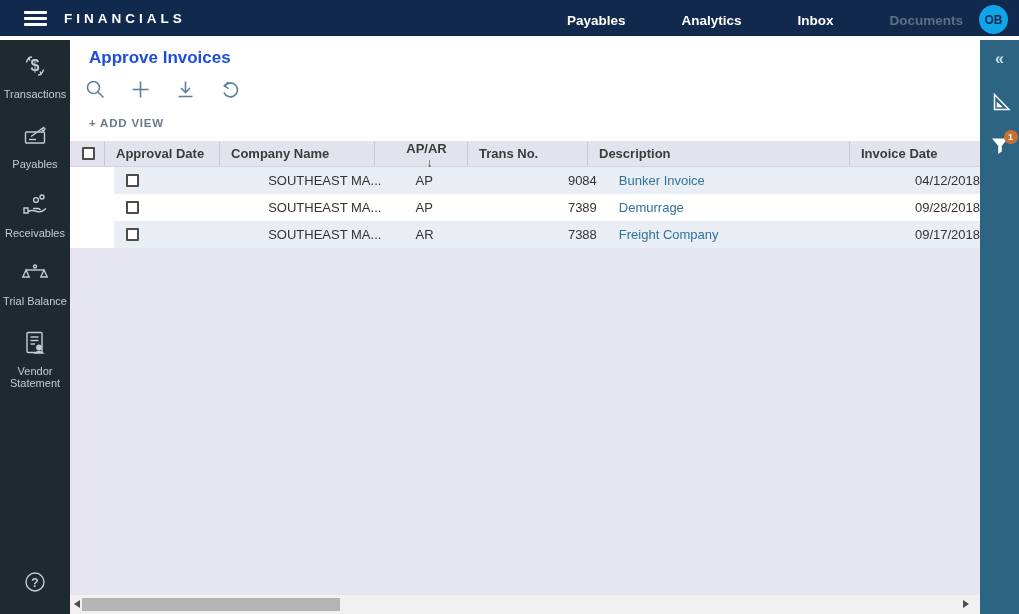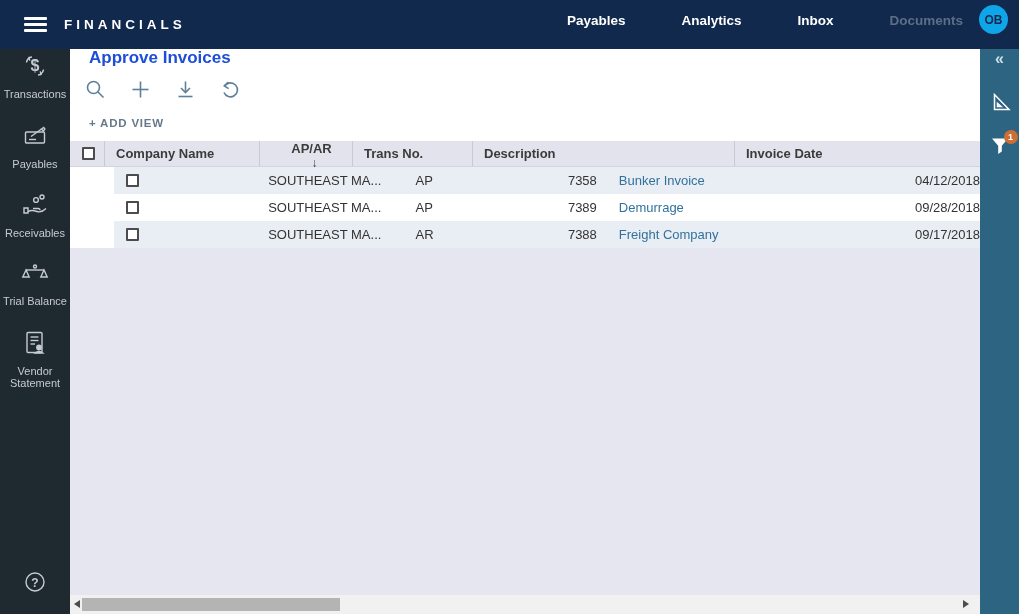--- a/index.html
+++ b/index.html
@@ -4,21 +4,21 @@
 <style>
   * { margin:0; padding:0; box-sizing:border-box; }
   html,body { width:1019px; height:614px; }
   body {
     font-family:"Liberation Sans", sans-serif;
     position:relative; overflow:hidden; background:#ffffff;
   }
 
   
   .navbar {
-    position:absolute; top:0; left:0; width:1019px; height:49px;
+    position:absolute; top:0; left:0; width:1019px; height:36px;
     background:#10294d; display:flex; align-items:center; z-index:5;text-align:center;
   }
   .hamburger { margin-left:24px; width:23px; cursor:pointer; }
   .hamburger span { display:block; height:3px; background:#ffffff; border-radius:1px; margin:3px 0; }
   .brand {
     color:#ffffff; font-weight:bold; font-size:13.5px; letter-spacing:4px; margin-left:17px;
   }
   .nav-items {
     position:absolute; right:56px; top:0; height:40px;
     display:flex; align-items:center; gap:56px;
@@ -234,38 +234,39 @@
     </button>
   </div>
 
   <div class="add-view">+ ADD VIEW</div>
 
   <div class="table">
     <div class="tr thead">
       <div class="th col-check" style="border-right:1px solid #c9c9d6;">
         <span class="checkbox"></span>
       </div>
+      <div class="th col-approval">Approval Date</div>
       <div class="th col-company">Company Name</div>
       <div class="th col-apar">
         <span>AP/AR</span>
         <span class="sort-arrow">↓</span>
       </div>
       <div class="th col-trans" style="text-align:left; padding-right:6px;">Trans No.</div>
       <div class="th col-desc">Description</div>
       <div class="th col-date">Invoice Date</div>
     </div>
     <div id="table-body">
   <div class="tr row stripe">
     <div class="td col-check">
       <span class="checkbox"></span>
     </div>
     <div class="td col-approval"></div>
     <div class="td col-company">SOUTHEAST MA...</div>
     <div class="td col-apar">AP</div>
-    <div class="td col-trans">7358</div>
+    <div class="td col-trans">9084</div>
     <div class="td col-desc link">Bunker Invoice</div>
     <div class="td col-date">04/12/2018</div>
   </div>
 
   <div class="tr row">
     <div class="td col-check">
       <span class="checkbox"></span>
     </div>
     <div class="td col-approval"></div>
     <div class="td col-company">SOUTHEAST MA...</div>

